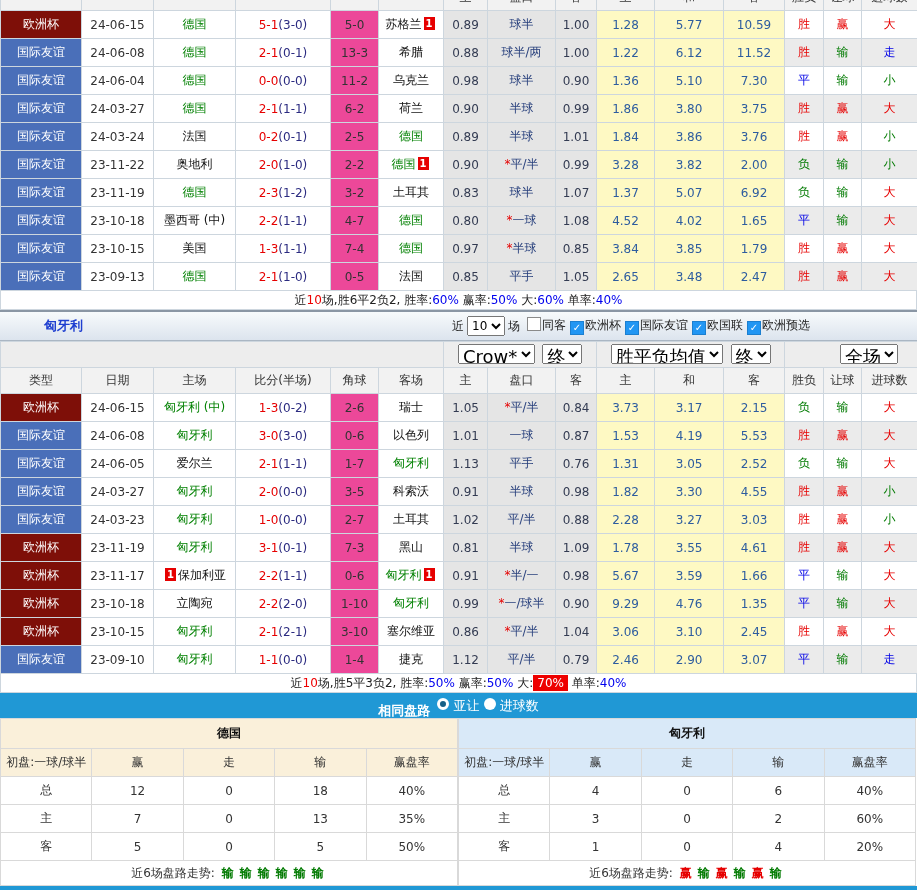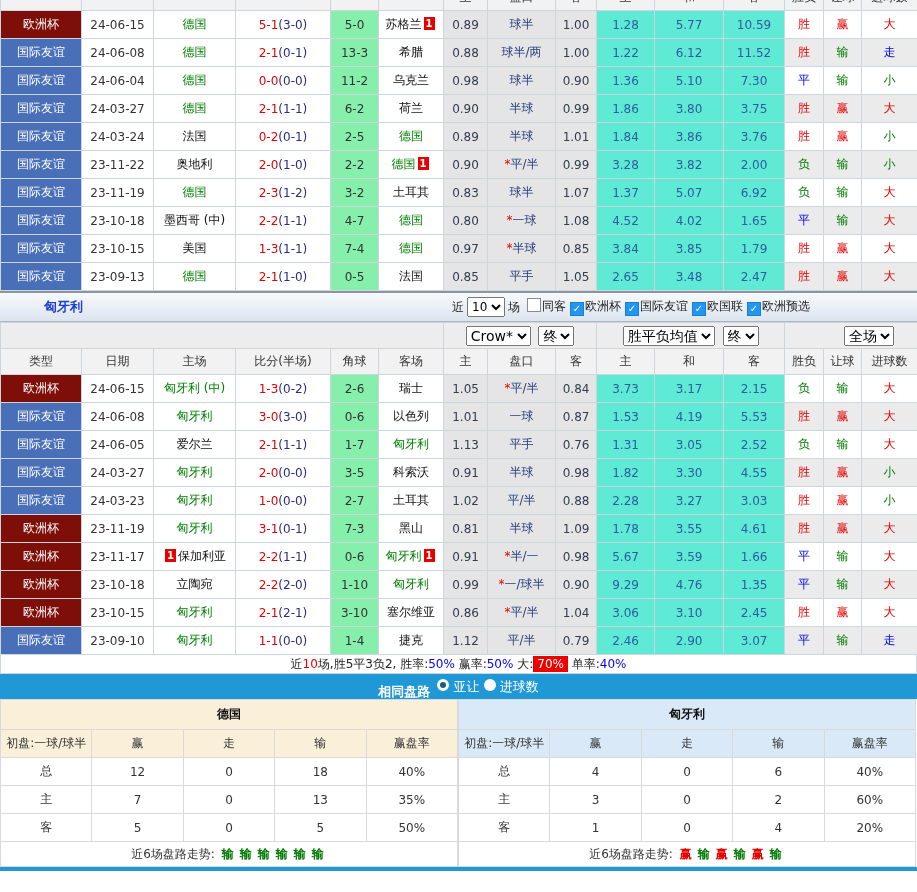--- a/index.html
+++ b/index.html
@@ -7,36 +7,36 @@
   #app{width:917px;height:892px;overflow:hidden;background:#fff;position:relative;}
 
   
   .g-wrap{height:291px;overflow:hidden;}
   .g-wrap table{margin-top:-16px;}
   table.match{border-collapse:collapse;table-layout:fixed;width:917px;font-size:12px;}
   .match th,.match td{border:1px solid #cdd6de;text-align:center;padding:0;height:27px;
     overflow:hidden;white-space:nowrap;}
   .match thead th{background:#f2f2f2;font-weight:normal;color:#333;height:25px;margin-left:46px;}
   .match .dd-row td{background:#ededed;height:25px;}
-  .match .dd-row select{font-size:14px;height:20px;margin:0 2px;font-family:"DejaVu Sans",sans-serif;}
+  .match .dd-row select{font-size:18px;height:20px;margin:0 2px;font-family:"DejaVu Sans",sans-serif;text-align:center;}
   .dd-right{text-align:center;padding-left:36px !important;}
   td.type{color:#fff;font-size:12px;}
   td.type.cup{background:#7e0f08;}
   td.type.friendly{background:#4a6fb9;}
   td.date{color:#333;background:#fff;}
   td.team{color:#111;background:#fff;}
   td.team .green{color:#008000;}
   td.score{background:#fff;}
   .sm{color:#e60000;}
   .sh{color:#2b2b80;}
-  td.corner{color:#333;background:#86efac;}
+  td.corner{color:#333;background:#ec4899;}
   td.asian{background:#e5e5e5;color:#333b52;}
   td.hcap{color:#29417d;margin-top:16px;}
   .star{color:#e60000;}
-  td.euro{background:#5eead4;color:#2d5c9f;}
+  td.euro{background:#fef9c3;color:#2d5c9f;}
   td.res{background:#fff;}
   tr.alt td.res{background:#ebebeb;}
   .c-red{color:#e60000;}
   .c-green{color:#007a00;}
   .c-blue{color:#0000e6;}
   .badge{display:inline-block;background:#e60000;color:#fff;width:11px;height:13px;line-height:13px;
     font-size:10px;font-weight:bold;margin:0 2px;vertical-align:1px;}
 
   
   .summary{height:18px;line-height:18px;text-align:center;font-size:12px;color:#222;
@@ -285,20 +285,21 @@
             <td class="euro">2.65</td>
             <td class="euro">3.48</td>
             <td class="euro">2.47</td>
             <td class="res c-red">胜</td>
             <td class="res c-red">赢</td>
             <td class="res c-red">大</td>
           </tr>
         </tbody>
     </table>
   </div>
+  <div class="summary" id="g-summary"><span>近</span><span class="c-red">10</span><span>场,胜6平2负2, 胜率:</span><span class="c-blue">60%</span><span> 赢率:</span><span class="c-blue">50%</span><span> 大:</span><span class="c-blue">60%</span><span> 单率:</span><span class="c-blue">40%</span></div>
 
   <div class="section-bar">
     <span class="sec-title">匈牙利</span>
     <span class="sec-controls">
       <span>近</span>
       <select><option>10</option></select>
       <span>场</span>
       <span id="cb-list"><span class="cb"></span><span>同客</span><span class="cb on">✓</span><span>欧洲杯</span><span class="cb on">✓</span><span>国际友谊</span><span class="cb on">✓</span><span>欧国联</span><span class="cb on">✓</span><span>欧洲预选</span></span>
     </span>
   </div>

